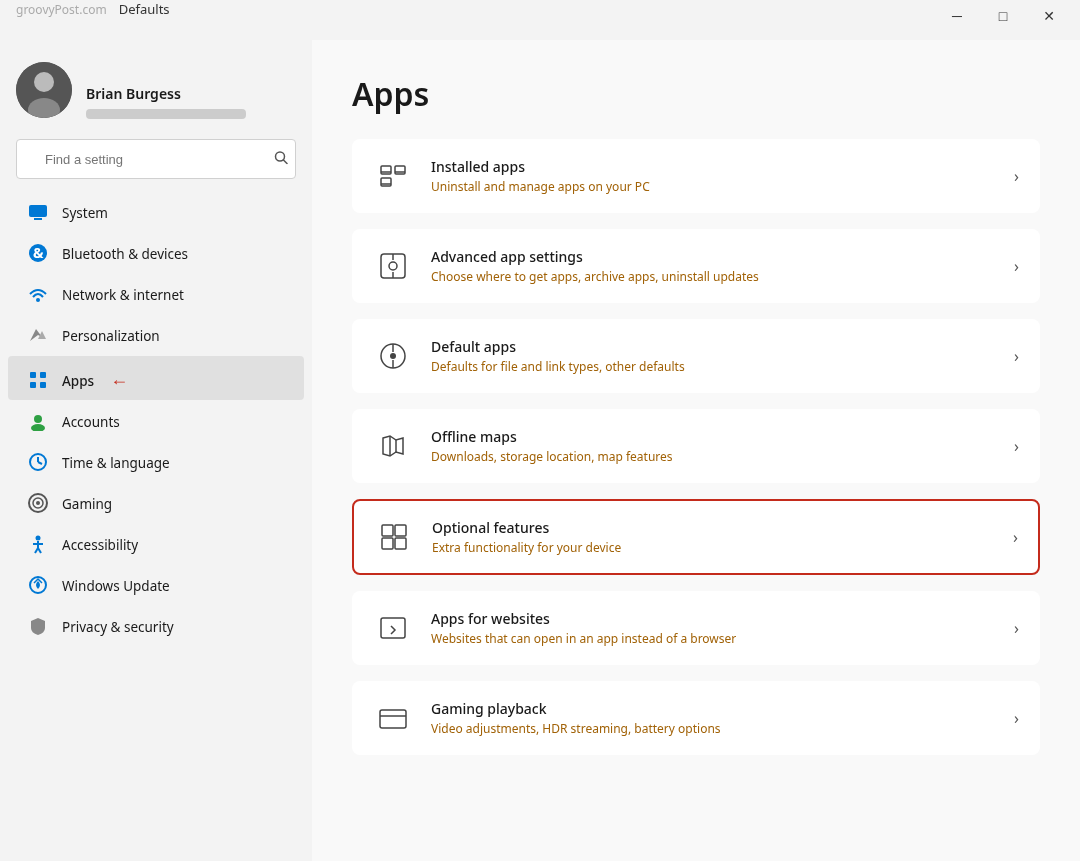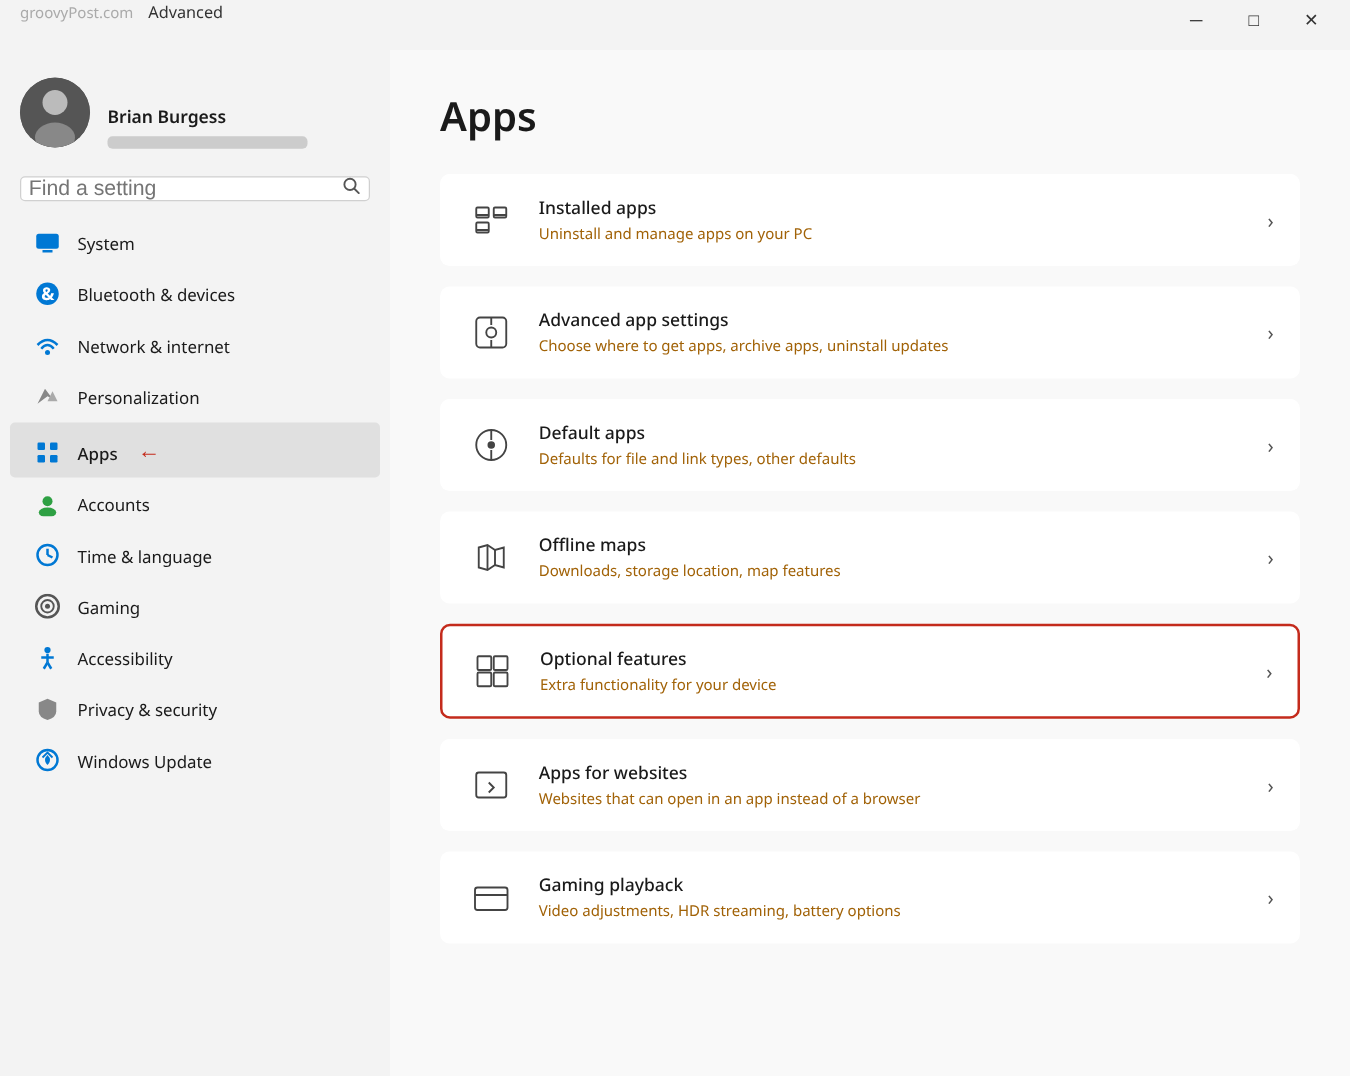--- a/index.html
+++ b/index.html
@@ -95,26 +95,26 @@
       height: 10px;
       background: #ccc;
       border-radius: 4px;
     }
     .search-box {
       margin: 4px 16px 12px 16px;
       position: relative;
     }
     .search-input {
       width: 100%;
-      height: 20px;
+      height: 40px;
       border: 1px solid #d0d0d0;
       border-radius: 4px;
       background: #fff;
-      padding: 0 36px 0 6px;
-      font-size: 17px;
+      padding: 0 36px 0 28px;
+      font-size: 13px;
       color: #555;
       outline: none;
     }
     .search-icon-btn {
       position: absolute;
       right: 8px;
       top: 50%;
       transform: translateY(-50%);
       background: none;
       border: none;
@@ -209,21 +209,21 @@
       color: #555;
       font-size: 16px;
     }
   </style>
 </head>
 <body>
 
 <div class="title-bar">
   <div class="title-bar-left">
     <span style="font-size:12px;color:#aaa;">groovyPost.com</span>
-    <span style="font-size:13px;color:#333;margin-left:4px;">Advanced</span>
+    <span style="font-size:13px;color:#333;margin-left:4px;">Defaults</span>
   </div>
   <div class="title-bar-controls">
     <button class="tb-btn">─</button>
     <button class="tb-btn">□</button>
     <button class="tb-btn close">✕</button>
   </div>
 </div>
 
 <div class="app-body">
 
@@ -351,35 +351,35 @@
             <line x1="10" y1="14" x2="7" y2="19" stroke="#0078d4" stroke-width="2"></line>
             <line x1="10" y1="14" x2="13" y2="19" stroke="#0078d4" stroke-width="2"></line>
           </svg>
         </span>
         <span>Accessibility</span>
       </div>
 
       <div class="nav-item">
         <span class="nav-icon">
           <svg width="20" height="20" viewBox="0 0 20 20" fill="none">
-            <path d="M10 2 L17 5 L17 12 Q17 17 10 19 Q3 17 3 12 L3 5 Z" fill="#888"></path>
-          </svg>
-        </span>
-        <span>Privacy &amp; security</span>
-      </div>
-
-      <div class="nav-item">
-        <span class="nav-icon">
-          <svg width="20" height="20" viewBox="0 0 20 20" fill="none">
             <circle cx="10" cy="10" r="8" stroke="#0078d4" stroke-width="2" fill="none"></circle>
             <path d="M10 6 Q14 10 10 14 Q6 10 10 6" fill="#0078d4"></path>
             <path d="M6 8 L10 4 L14 8" stroke="#0078d4" stroke-width="1.5" fill="none"></path>
           </svg>
         </span>
         <span>Windows Update</span>
+      </div>
+
+      <div class="nav-item">
+        <span class="nav-icon">
+          <svg width="20" height="20" viewBox="0 0 20 20" fill="none">
+            <path d="M10 2 L17 5 L17 12 Q17 17 10 19 Q3 17 3 12 L3 5 Z" fill="#888"></path>
+          </svg>
+        </span>
+        <span>Privacy &amp; security</span>
       </div>
 
     </nav>
   </div>
 
   <div class="main-content">
     <h1 class="page-title">Apps</h1>
 
     <div class="settings-list">
 

